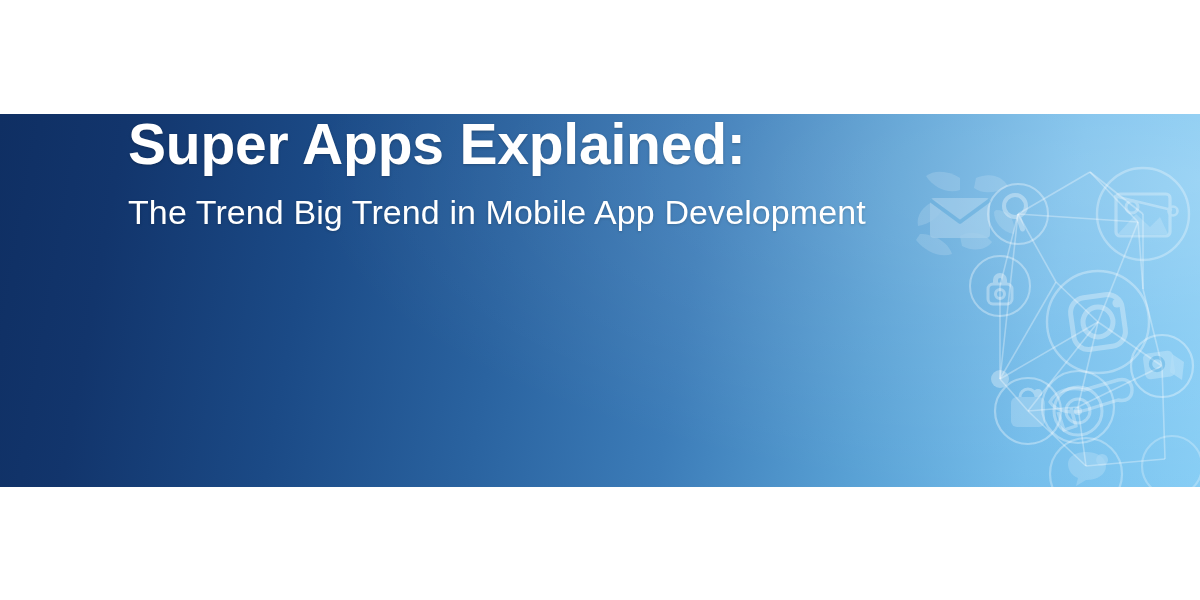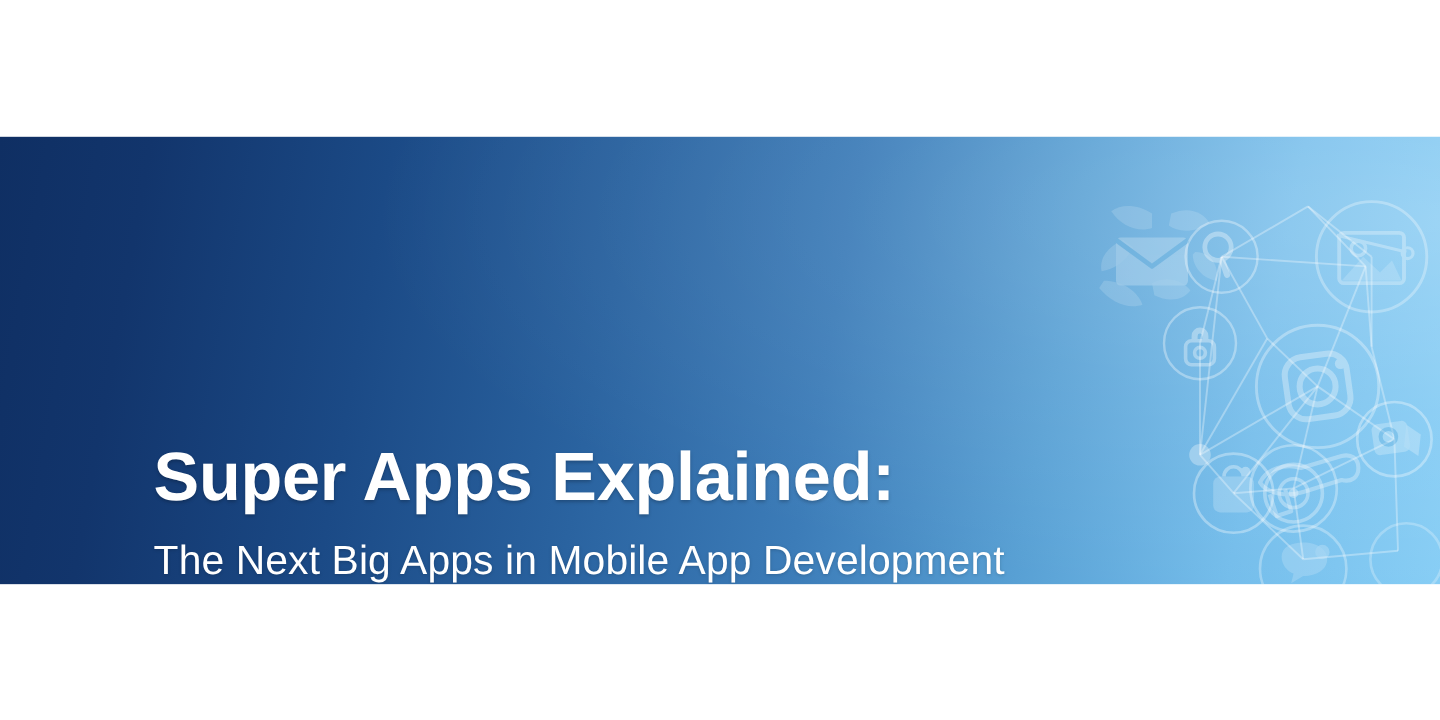--- a/index.html
+++ b/index.html
@@ -66,21 +66,21 @@
 
   
   .text-block {
     position: absolute;
     left: 128px;
     top: 0;
     width: 880px;
     height: 373px;
     display: flex;
     flex-direction: column;
-    justify-content: flex-end;
+    justify-content: flex-start;
   }
   .banner-title {
     margin: 0;
     color: #ffffff;
     font-size: 57px;
     font-weight: 700;
     letter-spacing: -0.2px;
     line-height: 1.06;
     text-shadow: 0 1px 3px rgba(0,0,0,0.22);
     white-space: nowrap;
@@ -228,20 +228,20 @@
 
         <g opacity="0.42">
           <circle cx="100" cy="265" r="9" fill="#ffffff" fill-opacity="0.75"></circle>
         </g>
 
       </svg>
     </div>
 
     <div class="text-block">
       <h1 class="banner-title">Super Apps Explained:</h1>
-      <p class="banner-subtitle">The Next Big Apps in Mobile App Development</p>
+      <p class="banner-subtitle">The Trend Big Trend in Mobile App Development</p>
     </div>
 
   </div>
 
   <div class="bottom-space"></div>
 
 </div>
 
 </body></html>

